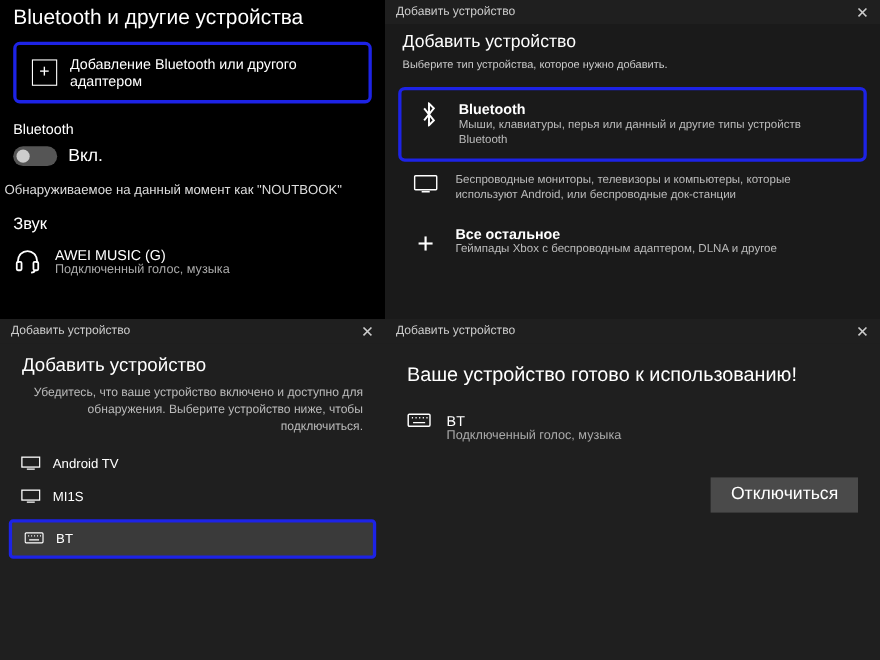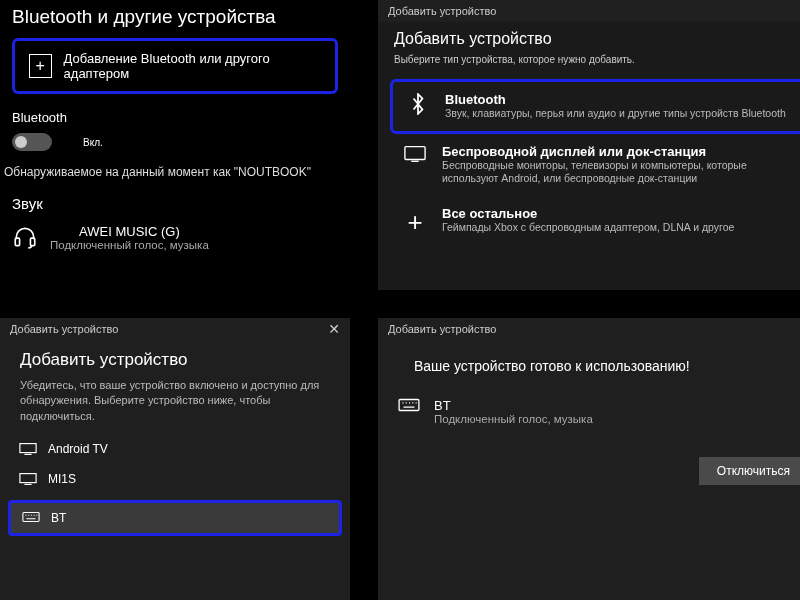--- a/index.html
+++ b/index.html
@@ -10,35 +10,34 @@
     width: 800px;
     height: 600px;
     overflow: hidden;
   }
   .grid {
     display: grid;
     grid-template-columns: 350px 450px;
     grid-template-rows: 290px 310px;
     width: 800px;
     height: 600px;
-    gap: 28px;
   }
   .panel { background: #000; position: relative; overflow: hidden; }
   .panel-dark { background: #1a1a1a; }
   .titlebar {
     display: flex; justify-content: space-between; align-items: center;
     padding: 4px 10px; font-size: 11px; color: #ccc;
     background: #1f1f1f;
   }
   .close { font-size: 14px; color: #ccc; cursor: pointer; line-height: 1; }
   h1 { font-size: 19px; font-weight: 400; padding: 6px 12px 4px; }
   h2 { font-size: 16px; font-weight: 400; padding: 8px 16px 6px; }
   h3 { font-size: 17px; font-weight: 400; padding: 10px 16px 8px 20px; }
   .sub { font-size: 10px; color: #ccc; padding: 0 16px 10px; }
-  .sub3 { font-size: 11px; color: #bbb; padding: 0 20px 10px; line-height: 1.4; }
+  .sub3 { font-size: 11px; color: #bbb; padding: 0 20px 10px; line-height: 1.4; text-align: right; }
   .add-btn {
     display: flex; align-items: center; gap: 12px;
     margin: 6px 12px; padding: 10px 14px;
     border: 3px solid #1d23e6; border-radius: 6px;
     font-size: 13px; cursor: pointer;
   }
   .plus-box {
     width: 24px; height: 24px; border: 1.5px solid #fff;
     display: flex; align-items: center; justify-content: center;
     font-size: 16px;
@@ -52,21 +51,21 @@
   .toggle::after {
     content: ""; position: absolute; left: 3px; top: 3px;
     width: 12px; height: 12px; background: #ccc; border-radius: 50%;
   }
   .disc { font-size: 12px; color: #ddd; padding: 10px 4px; }
   .audio-row {
     display: flex; align-items: flex-start; gap: 12px;
     padding: 8px 12px;
   }
   .headset-icon { width: 26px; height: 26px; flex-shrink: 0; }
-  .audio-title { font-size: 13px; text-align: center; }
+  .audio-title { font-size: 13px; }
   .audio-sub { font-size: 11.5px; color: #aaa; }
   .opt-list { padding: 4px 12px; }
   .opt {
     display: flex; align-items: flex-start; gap: 14px;
     padding: 10px 12px; border-radius: 6px; cursor: pointer;
   }
   .opt.hl { border: 3px solid #1d23e6; }
   .opt .ic { width: 26px; display:flex; justify-content:center; font-size: 20px; flex-shrink:0; margin-top:1px;}
   .opt-title { font-size: 13px; font-weight: 600; }
   .opt-desc { font-size: 10.5px; color: #bbb; line-height: 1.3; }
@@ -80,39 +79,39 @@
   .dev.sel {
     background: #3a3a3a; border: 3px solid #1d23e6; border-radius: 4px;
     margin-top: 6px;
   }
   
   .ready { padding: 18px 20px; }
   .ready-dev { display:flex; align-items:flex-start; gap:14px; margin-top: 24px; }
   .disconnect {
     margin: 14px 20px 0 auto; display:block;
     background: #4a4a4a; border:none; color:#fff;
-    padding: 7px 18px; font-size: 12px; cursor:pointer;
+    padding: 7px 18px; font-size: 16px; cursor:pointer;
   }
   svg { stroke: #fff; fill: none; }
 </style>
 </head>
 <body>
 
 <div class="grid">
 
   <div class="panel">
     <h1>Bluetooth и другие устройства</h1>
     <div class="add-btn">
       <div class="plus-box">+</div>
       <span>Добавление Bluetooth или другого адаптером</span>
     </div>
     <div class="section-label">Bluetooth</div>
     <div class="toggle-row">
       <div class="toggle"></div>
-      <span style="font-size:10px;margin-left:21px;">Вкл.</span>
+      <span style="font-size:16px;">Вкл.</span>
     </div>
     <div class="disc">Обнаруживаемое на данный момент как "NOUTBOOK"</div>
     <div class="section-label" style="font-size:15px;padding-top:6px;">Звук</div>
     <div class="audio-row">
       <svg class="headset-icon" viewBox="0 0 24 24" stroke-width="1.5">
         <path d="M4 14v-2a8 8 0 0 1 16 0v2"></path>
           <rect x="3" y="13" width="4" height="7" rx="1"></rect>
           <rect x="17" y="13" width="4" height="7" rx="1"></rect>
           <path d="M18 20c0 1-1 2-3 2"></path>
       </svg>
@@ -132,32 +131,31 @@
     <div class="sub">Выберите тип устройства, которое нужно добавить.</div>
     <div class="opt-list">
       <div class="opt hl">
         <div class="ic">
           <svg width="18" height="22" viewBox="0 0 12 20" stroke-width="1.6">
               <path d="M2 5l8 10-4 4V1l4 4-8 10"></path>
             </svg>
         </div>
         <div>
           <div class="opt-title">Bluetooth</div>
-          <div class="opt-desc">Звук, клавиатуры, перья или аудио и другие типы устройств Bluetooth</div>
+          <div class="opt-desc">Мыши, клавиатуры, перья или данный и другие типы устройств Bluetooth</div>
         </div>
       </div>
       <div class="opt">
         <div class="ic">
           <svg width="22" height="18" viewBox="0 0 24 18" stroke-width="1.5">
               <rect x="1" y="1" width="22" height="14" rx="1"></rect>
               <path d="M8 17h8"></path>
             </svg>
         </div>
         <div>
-          <div class="opt-title">Беспроводной дисплей или док-станция</div>
           <div class="opt-desc">Беспроводные мониторы, телевизоры и компьютеры, которые используют Android, или беспроводные док-станции</div>
         </div>
       </div>
       <div class="opt">
         <div class="ic" style="font-size:26px;font-weight:300;">+</div>
         <div>
           <div class="opt-title">Все остальное</div>
           <div class="opt-desc">Геймпады Xbox с беспроводным адаптером, DLNA и другое</div>
         </div>
       </div>
@@ -201,21 +199,21 @@
       </div>
     </div>
   </div>
 
   <div class="panel panel-dark" style="background:#1f1f1f;">
     <div class="titlebar">
       <span>Добавить устройство</span>
       <span class="close">✕</span>
     </div>
     <div class="ready">
-      <div style="font-size:14px;margin-left:16px;">Ваше устройство готово к использованию!</div>
+      <div style="font-size:18px;">Ваше устройство готово к использованию!</div>
       <div class="ready-dev">
         <div>
           <svg width="22" height="14" viewBox="0 0 20 12" stroke-width="1.2">
               <rect x="1" y="1" width="18" height="10" rx="1"></rect>
               <path d="M4 4h1M7 4h1M10 4h1M13 4h1M16 4h1M5 8h10"></path>
             </svg>
         </div>
         <div>
           <div style="font-size:13px;">BT</div>
           <div style="font-size:11.5px;color:#aaa;">Подключенный голос, музыка</div>

